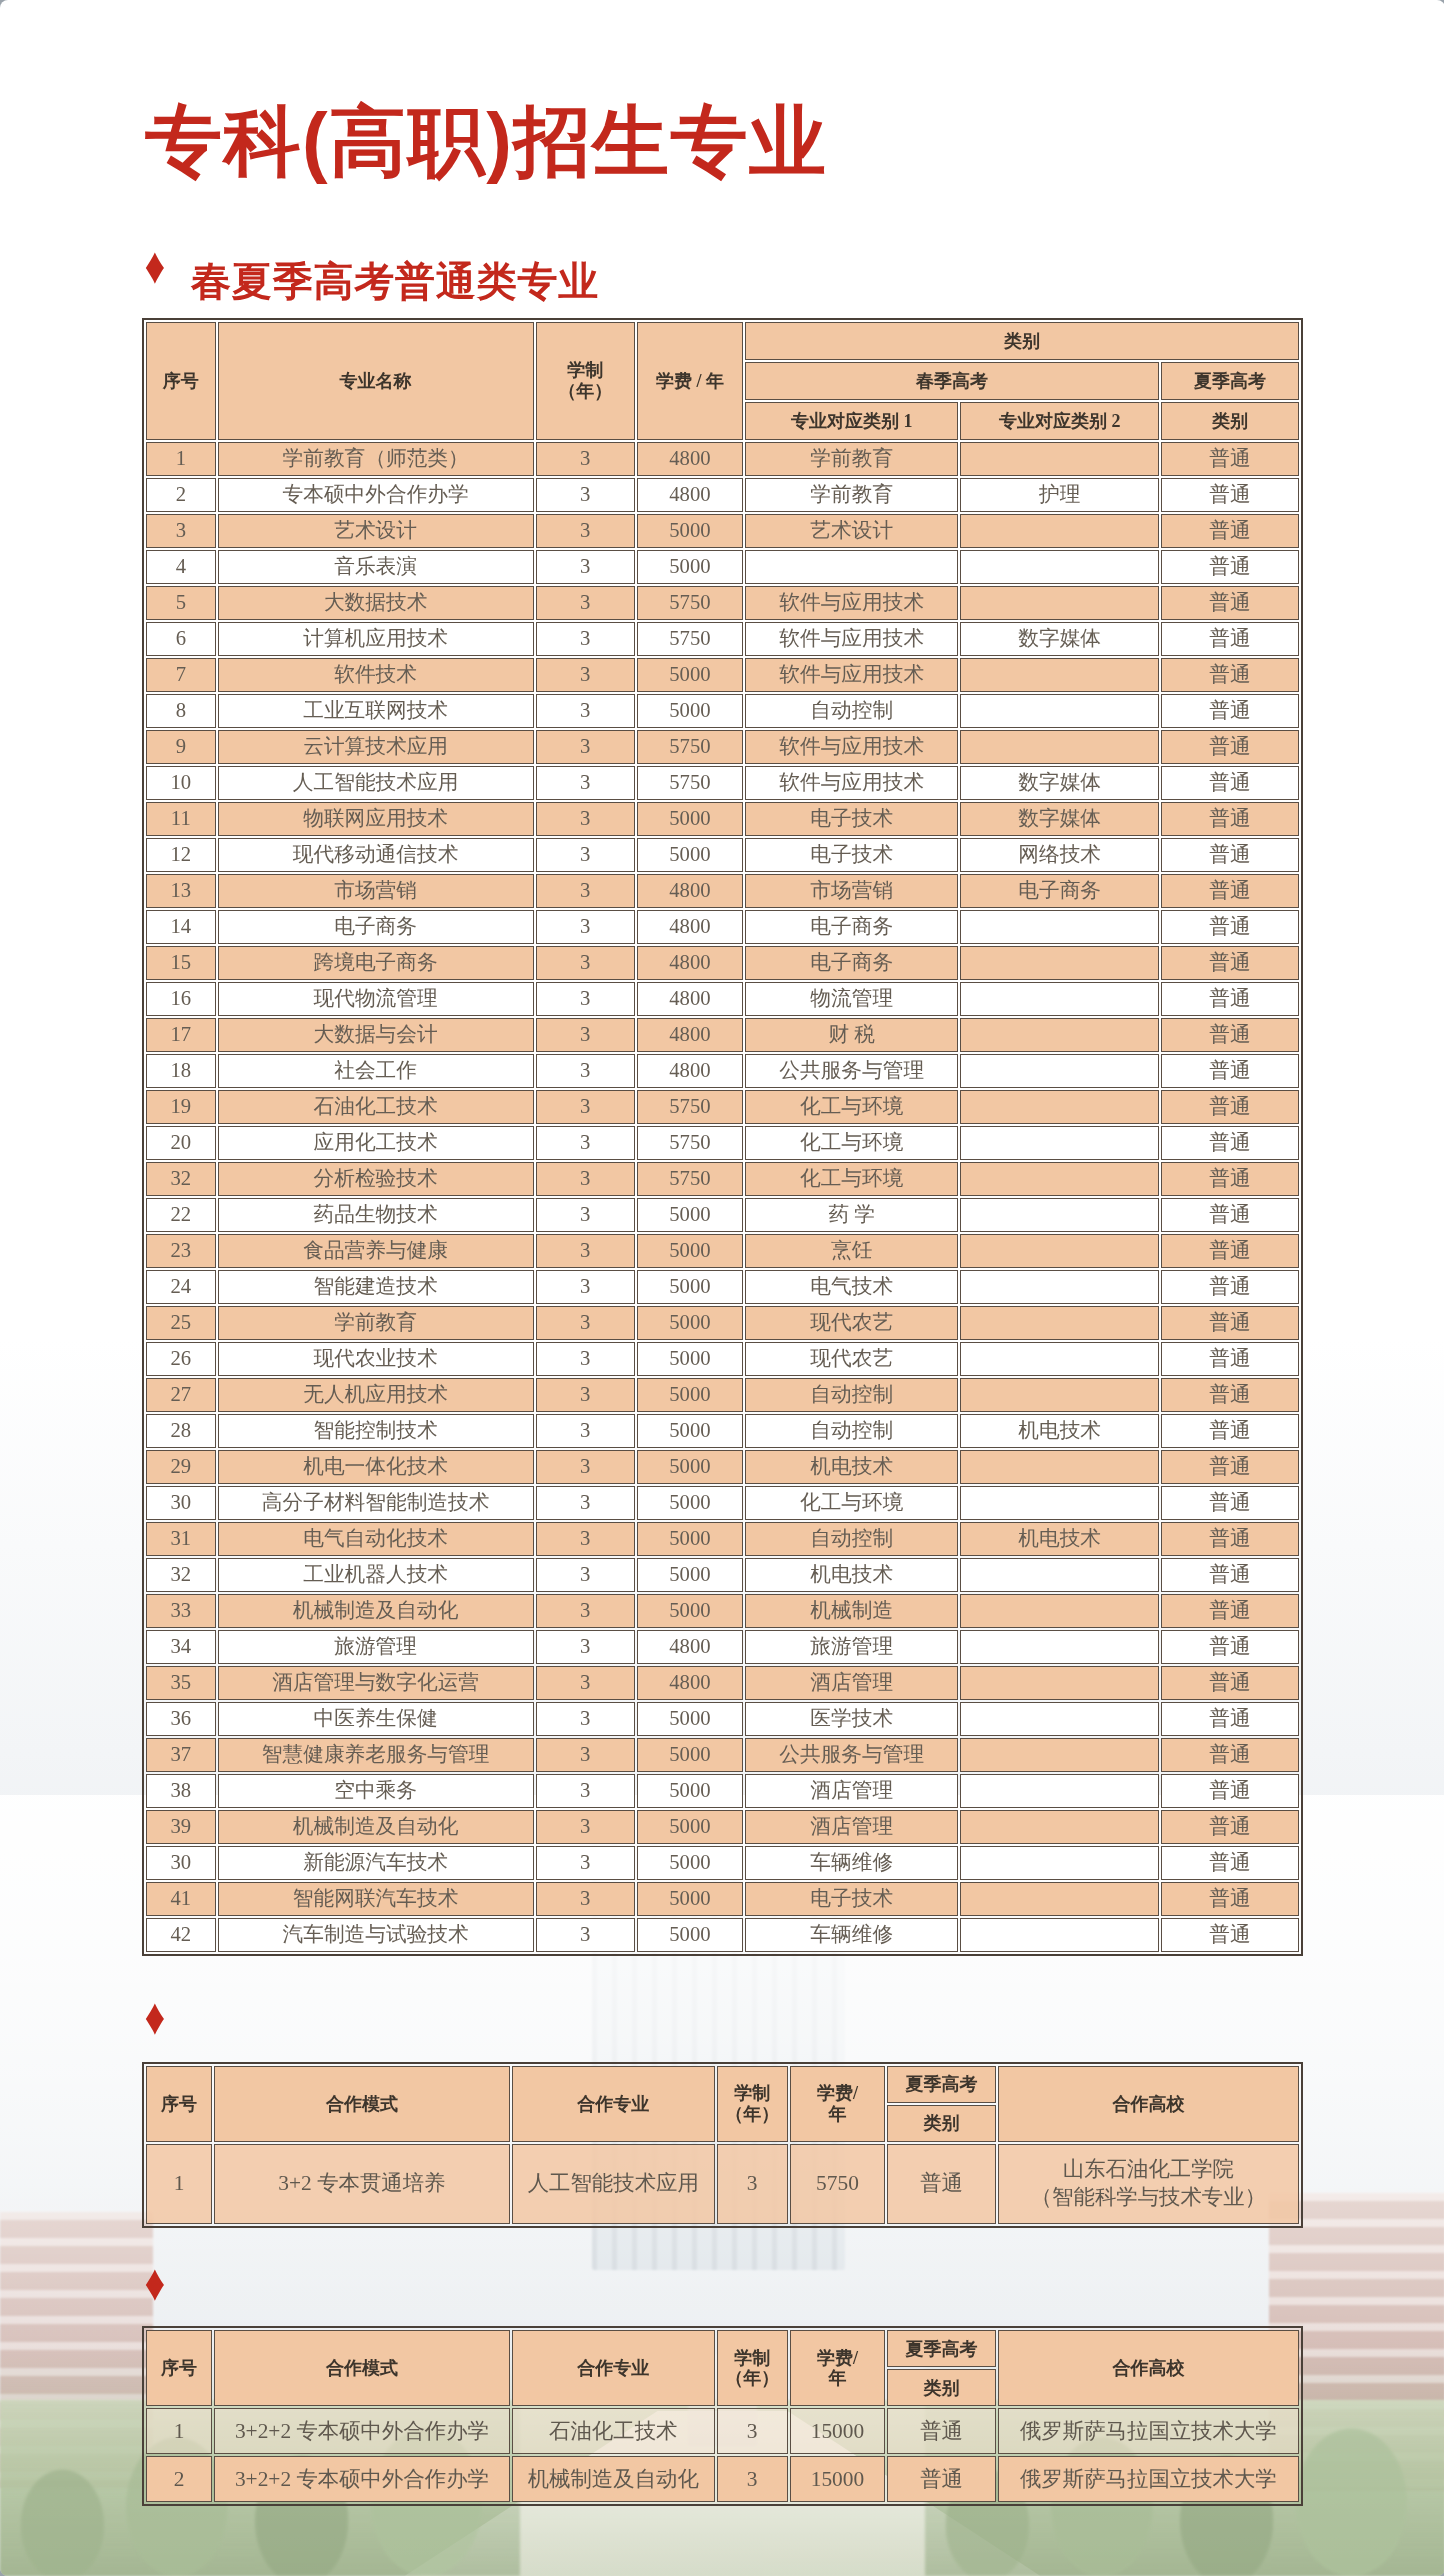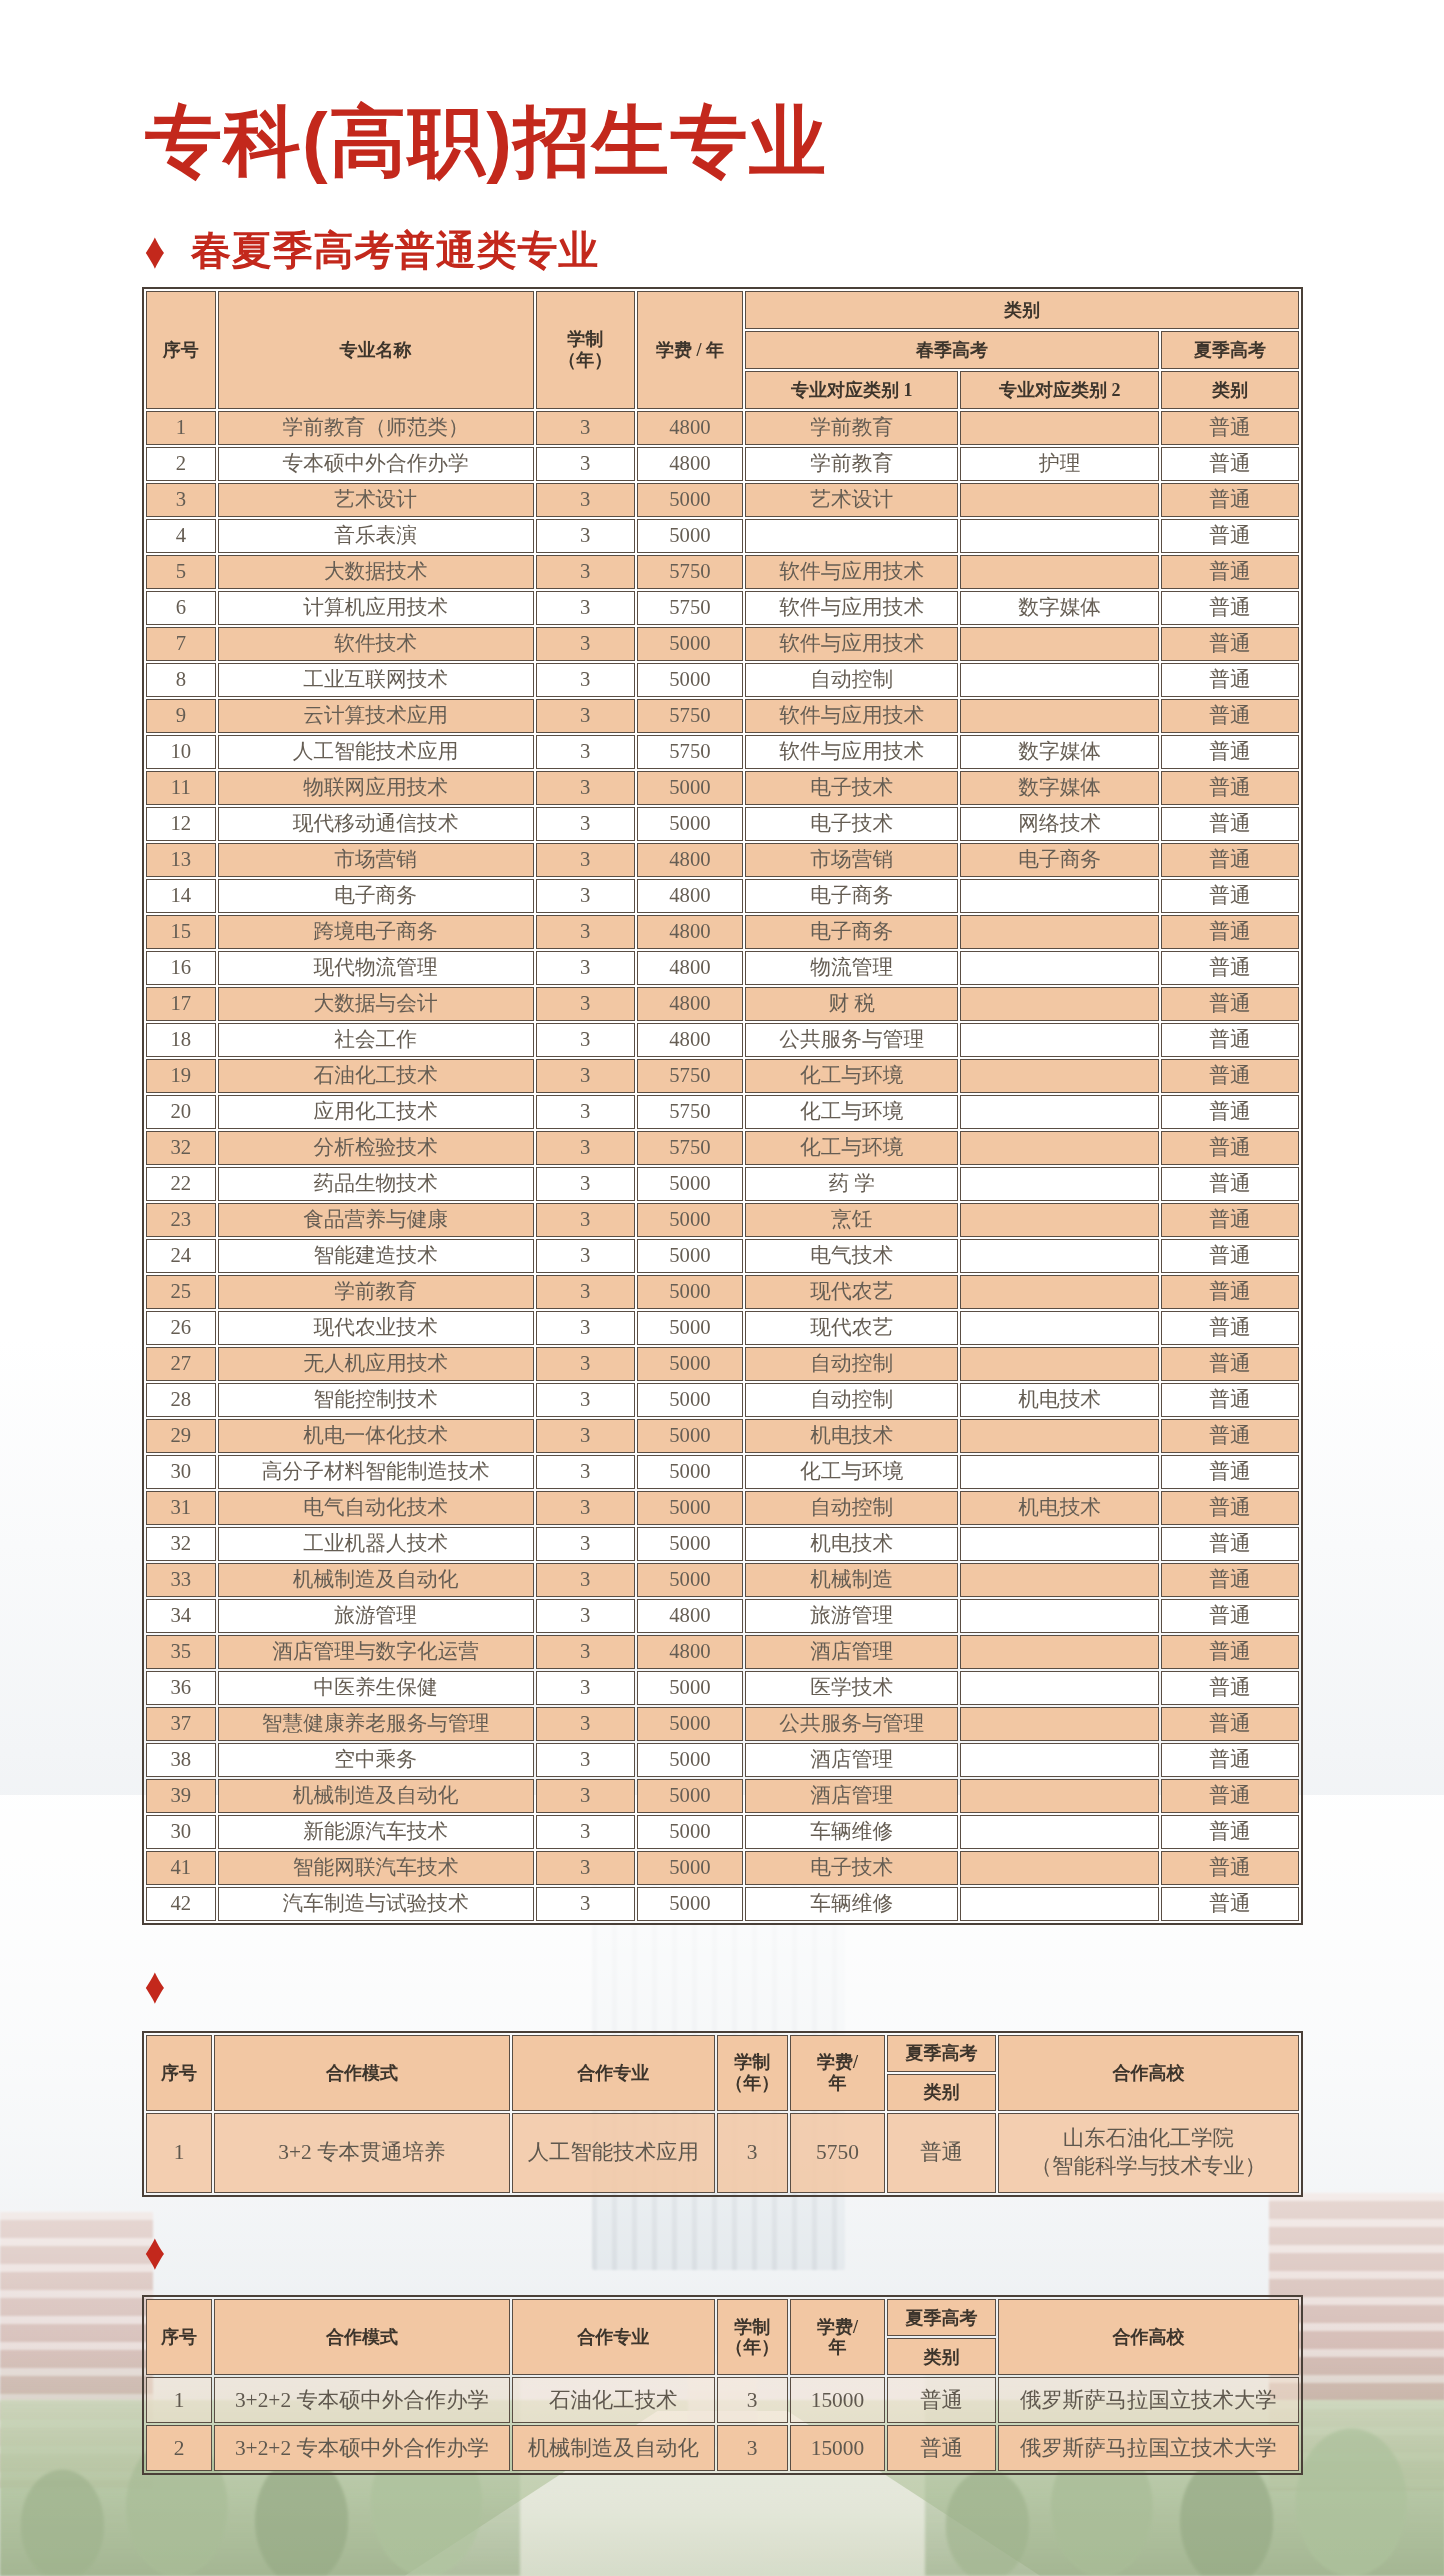--- a/index.html
+++ b/index.html
@@ -1,19 +1,20 @@
 <!DOCTYPE html>
 <html lang="zh" style="font-size:12.2px"><head>
 <meta charset="utf-8">
 <style>
   html,body{margin:0;padding:0;background:#9aa3ab;}
   .page{
     position:relative; width:1445px; height:2576px; margin:0 auto; overflow:hidden;
     background:linear-gradient(180deg,#ffffff 0%,#ffffff 52%,#f3f5f7 68%,#e7ebee 80%,#dde3e8 100%);
     font-family:"Liberation Serif","DejaVu Serif",serif;
+    border-radius:8px;
   }
   
   .bg-photo{position:absolute;left:0;bottom:0;width:100%;height:781px;z-index:0;}
   .bg-building-center{
     position:absolute;left:41%;top:46px;width:17.5%;height:429px;opacity:.32;filter:blur(1.1px);
     background:
       repeating-linear-gradient(90deg,rgba(60,80,100,.55) 0 4.6px,rgba(200,215,225,.35) 4.6px 20px),
       linear-gradient(180deg,#aebfcb 0%,#8ba0af 100%);
     border-radius:3.1px;
   }
@@ -60,21 +61,21 @@
   .content{position:relative;z-index:2;padding:0 142px;}
   .page-title{
     margin:101px 0 0 3.1px;font-family:"Liberation Sans","DejaVu Sans",sans-serif;
     font-weight:900;font-size:77px;line-height:1.05;color:#c3281c;letter-spacing:1.5px;
   }
   .sec-head{
     display:flex;align-items:center;gap:23px;color:#c3281c;
     font-family:"Liberation Sans","DejaVu Sans",sans-serif;font-weight:900;
   }
   .sec-head .diamond{font-size:51px;line-height:1;transform:scaleX(.8);}
-  .sec-head .sec-label{font-size:40px;letter-spacing:0.8px;}
+  .sec-head .sec-label{font-size:40px;letter-spacing:0.8px;margin-top:31px;}
   .sh1{margin-top:41px;} .sh2{margin-top:35px;} .sh3{margin-top:29px;}
   table{
     width:100%;border-collapse:separate;border-spacing:2.3px;
     border:2.3px solid #4a4038;margin-top:9.2px;table-layout:fixed;
   }
   .t2wrap{margin-top:20px;} .t3wrap{margin-top:18.4px;}
   th,td{
     border:1.5px solid #5a4e44;text-align:center;vertical-align:middle;
     box-sizing:border-box;white-space:pre-line;padding:0.8px 3.1px;overflow:hidden;
   }

